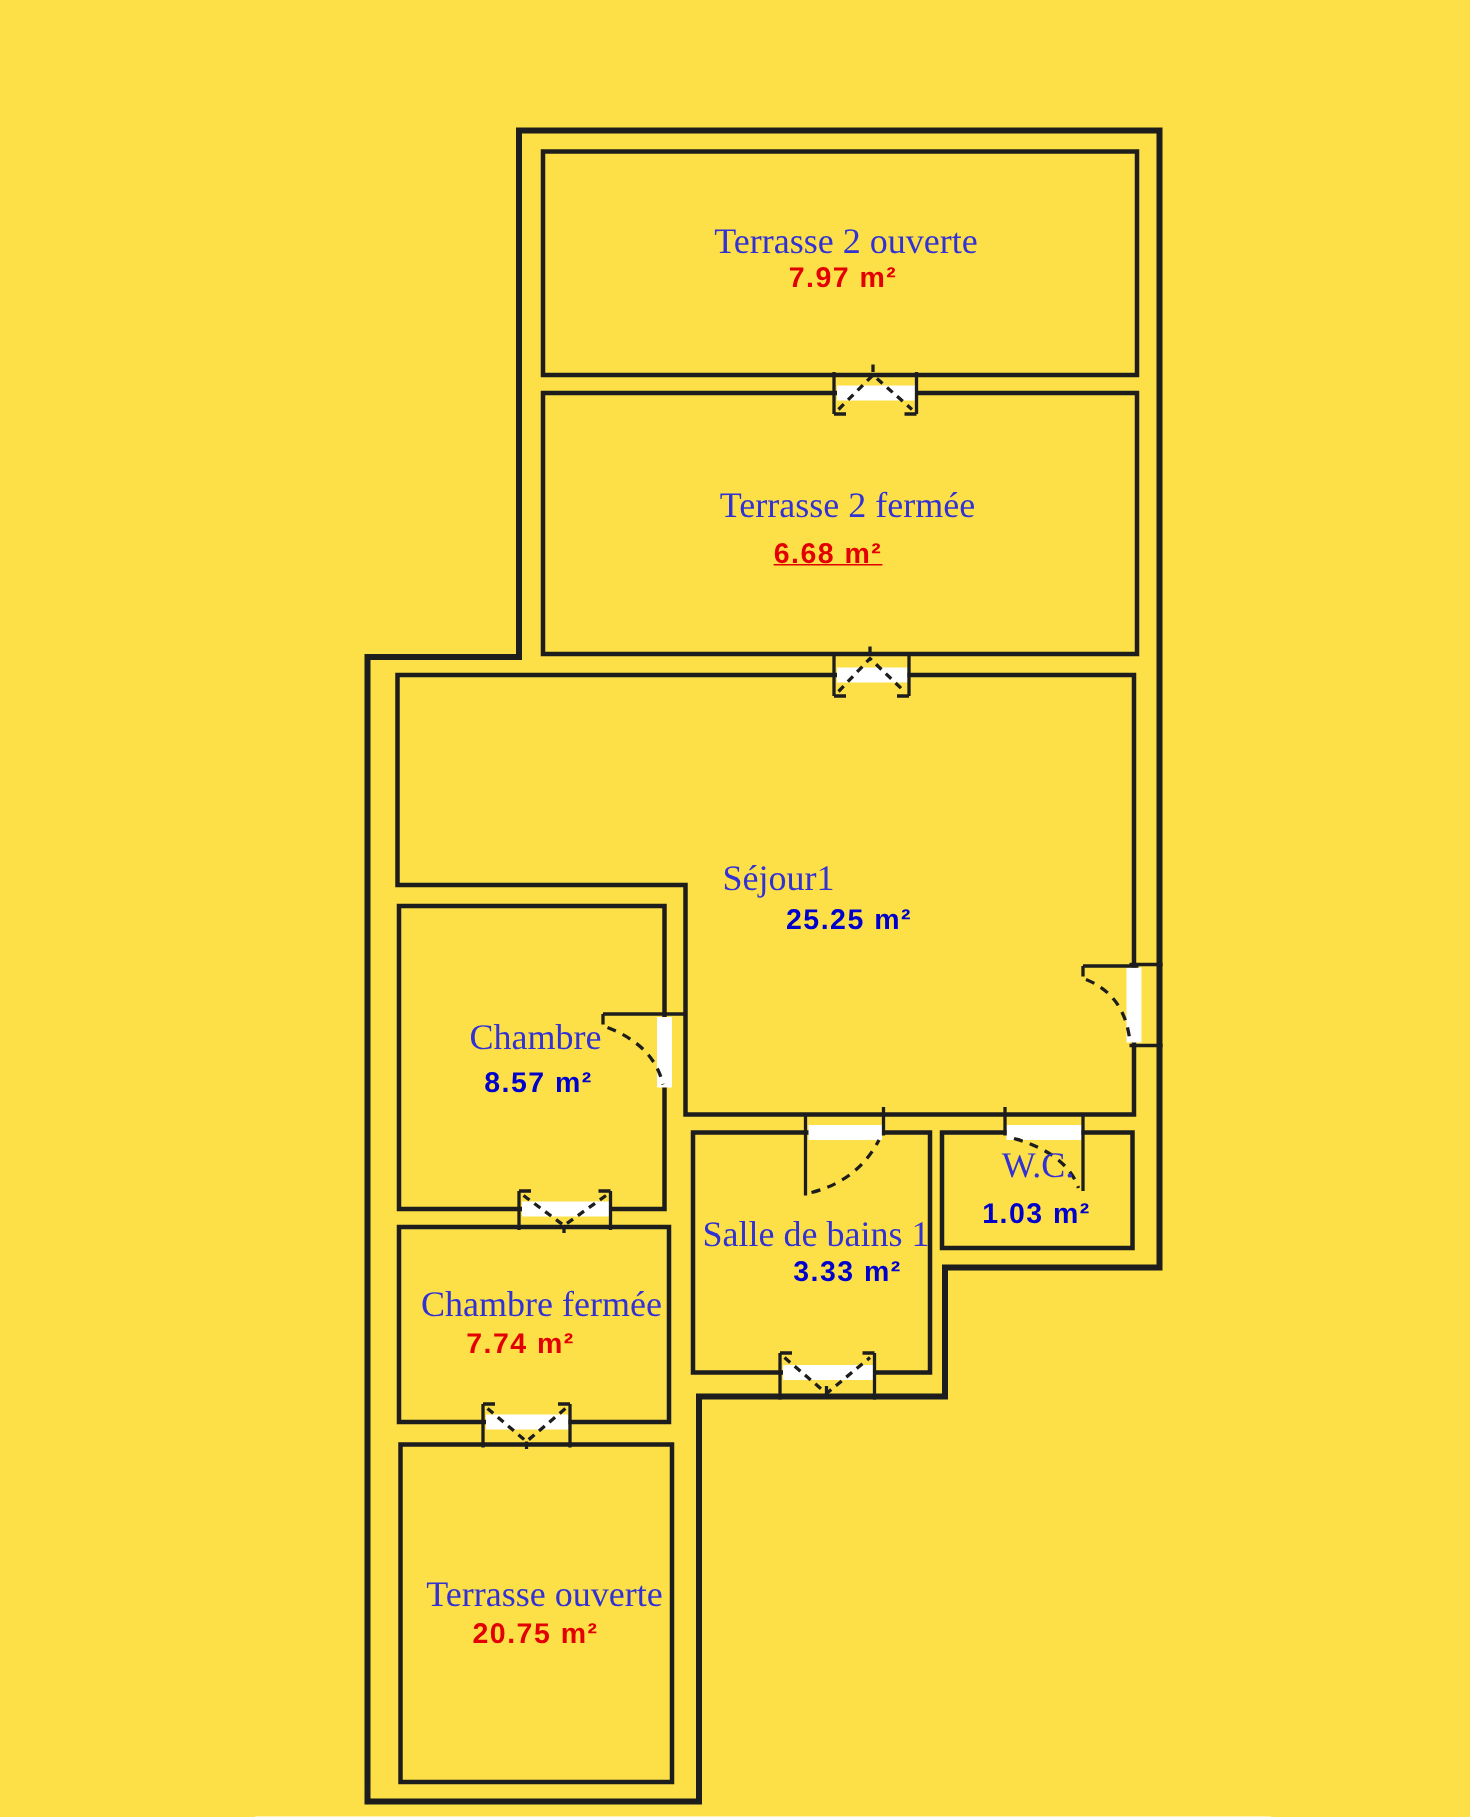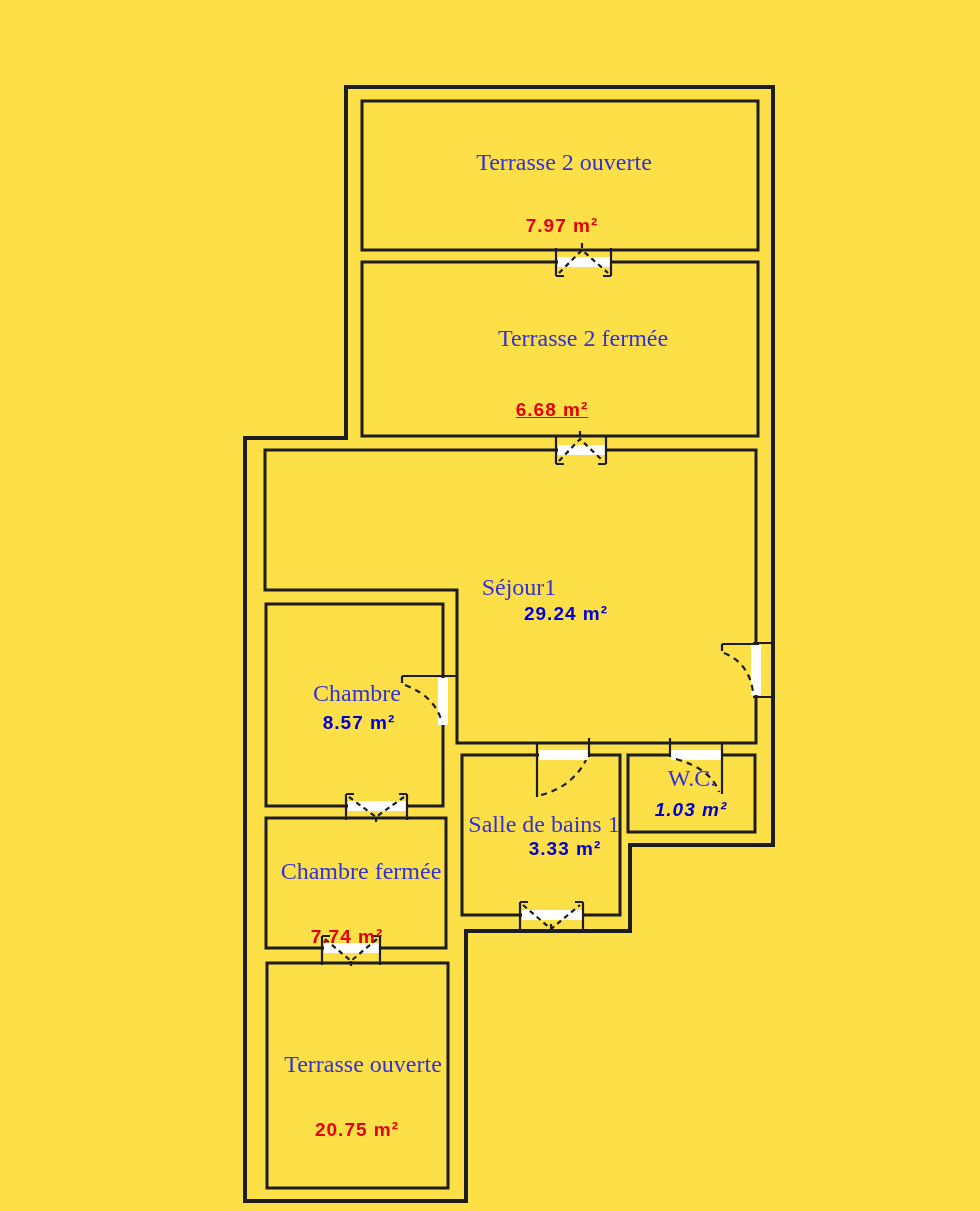--- a/index.html
+++ b/index.html
@@ -32,21 +32,21 @@
   .room-area {
     position: absolute;
     transform: translate(-50%, -50%);
     font-family: "Liberation Sans", sans-serif;
     font-size: 19px;
     font-weight: bold;
     white-space: nowrap;
     letter-spacing: 1px;
   }
   .area-interior { color: #0000cd; }
-  .area-terrace  { color: #e30000; margin-top: 40px; }
+  .area-terrace  { color: #e30000; }
 </style>
 </head>
 <body>
 
 <div class="canvas">
 
   <svg width="980" height="1211" viewBox="0 0 980 1211">
 
     <g stroke="#1d1d1d" fill="none">
 
@@ -139,34 +139,34 @@
         <path d="M520,902 H528 M575,902 H583"></path>
         <path d="M523,905 L551,929 L580,905" stroke-dasharray="5,4"></path>
         <path d="M551,929 V921" stroke-dasharray="5,4"></path>
       </g>
     </g>
   </svg>
 
   <span class="room-name" style="left:564px; top:162px;">Terrasse 2 ouverte</span>
   <span class="room-area area-terrace" style="left:562px; top:186px;">7.97 m²</span>
 
-  <span class="room-name" style="left:583px; top:338px;">Terrasse 2 fermée</span>
+  <span class="room-name" style="left:565px; top:338px;">Terrasse 2 fermée</span>
   <span class="room-area area-terrace" style="left:552px; top:370px;text-decoration:underline;">6.68 m²</span>
 
   <span class="room-name" style="left:519px; top:587px;">Séjour1</span>
-  <span class="room-area area-interior" style="left:566px; top:614px;">29.24 m²</span>
+  <span class="room-area area-interior" style="left:566px; top:614px;">25.25 m²</span>
 
   <span class="room-name" style="left:357px; top:693px;">Chambre</span>
   <span class="room-area area-interior" style="left:359px; top:723px;">8.57 m²</span>
 
   <span class="room-name" style="left:544px; top:824px;">Salle de bains 1</span>
   <span class="room-area area-interior" style="left:521px; top:849px;margin-left:44px;">3.33 m²</span>
 
   <span class="room-name" style="left:692px; top:778px;">W.C.</span>
-  <span class="room-area area-interior" style="left:691px; top:810px;font-style:italic;">1.03 m²</span>
+  <span class="room-area area-interior" style="left:691px; top:810px;">1.03 m²</span>
 
   <span class="room-name" style="left:361px; top:871px;">Chambre fermée</span>
   <span class="room-area area-terrace" style="left:347px; top:897px;">7.74 m²</span>
 
   <span class="room-name" style="left:363px; top:1064px;">Terrasse ouverte</span>
   <span class="room-area area-terrace" style="left:357px; top:1090px;">20.75 m²</span>
 
 </div>
 
 </body></html>

